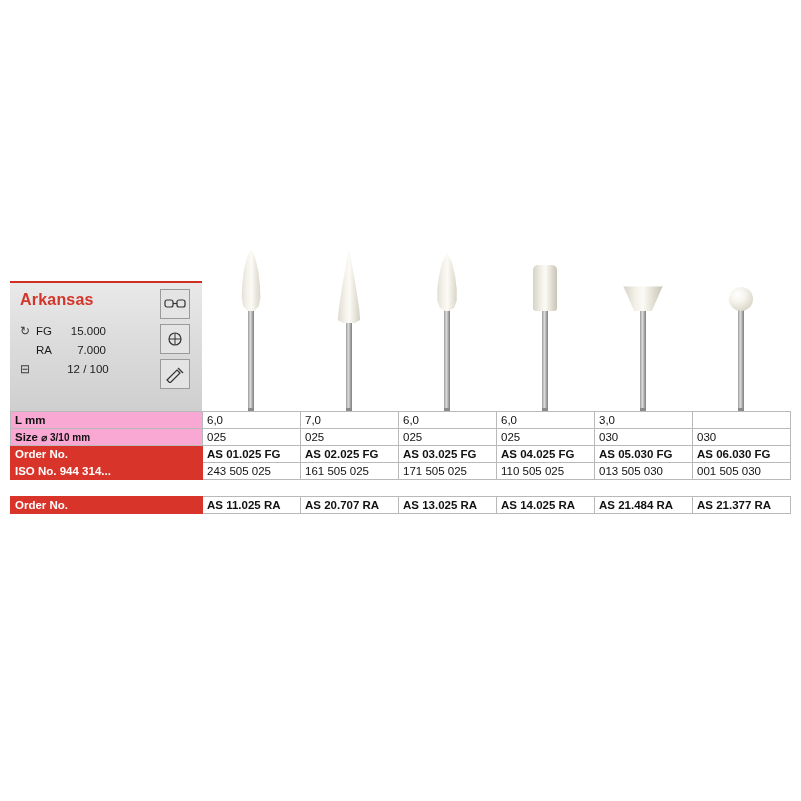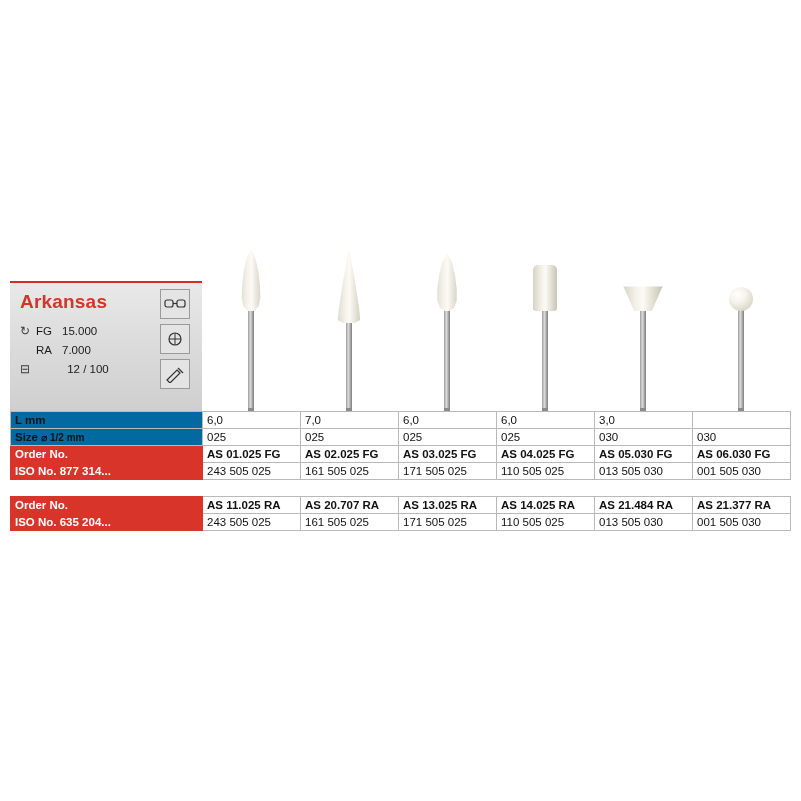--- a/index.html
+++ b/index.html
@@ -102,21 +102,21 @@
     width: 192px;
     height: 130px;
     background: linear-gradient(to bottom, #e9e9e9 0%, #dcdcdc 45%, #cfcfcf 100%);
     border-top: 2px solid #d22f27;
     box-sizing: border-box;
   }
   .info-title {
     position: absolute;
     left: 10px;
     top: 8px;
-    font-size: 19px;
+    font-size: 16px;
     font-weight: bold;
     color: #d2352a;
     letter-spacing: .2px;
   }
   .spec-list {
     position: absolute;
     left: 10px;
     top: 38px;
     font-size: 11.5px;
     color: #1a1a1a;
@@ -132,20 +132,21 @@
     display: inline-block;
     font-size: 12px;
     color: #3b3b3b;
   }
   .spec-key {
     display: inline-block;
     min-width: 26px;
   }
   .spec-val {
     display: inline-block;
+    text-align: right;
     min-width: 44px;
   }
   .pictos {
     position: absolute;
     right: 8px;
     top: 6px;
     width: 34px;
   }
   .picto {
     width: 30px;
@@ -174,21 +175,21 @@
     height: 17px;
     padding: 0 4px;
     text-align: left;
     color: #111;
     box-sizing: border-box;
   }
   table.spec td.label {
     text-align: left;
     width: 192px;
     font-weight: bold;
-    background: #0369a1;
+    background: #f9a8d4;
   }
   td.red {
     background: #d8342a !important;
     color: #ffffff !important;
     font-weight: bold;
     border-color: #d8342a !important;
   }
   td.bold { font-weight: bold; }
   .sizeicon { font-size: 10px; }
   .spacer td { border: none !important; height: 6px; background: #ffffff; }
@@ -286,64 +287,55 @@
         <td>7,0</td>
         <td>6,0</td>
         <td>6,0</td>
         <td>3,0</td>
         <td></td>
       </tr>
       <tr>
         <td class="label">
           <span>Size</span>
           <span class="sizeicon">⌀ </span>
-          <span class="sizeicon">1/2 mm</span>
+          <span class="sizeicon">3/10 mm</span>
         </td>
         <td>025</td>
         <td>025</td>
         <td>025</td>
         <td>025</td>
         <td>030</td>
         <td>030</td>
       </tr>
       <tr>
         <td class="label red">Order No.</td>
         <td class="bold">AS 01.025 FG</td>
         <td class="bold">AS 02.025 FG</td>
         <td class="bold">AS 03.025 FG</td>
         <td class="bold">AS 04.025 FG</td>
         <td class="bold">AS 05.030 FG</td>
         <td class="bold">AS 06.030 FG</td>
       </tr>
       <tr>
-        <td class="label red">ISO No. 877 314...</td>
+        <td class="label red">ISO No. 944 314...</td>
         <td>243 505 025</td>
         <td>161 505 025</td>
         <td>171 505 025</td>
         <td>110 505 025</td>
         <td>013 505 030</td>
         <td>001 505 030</td>
       </tr>
       <tr class="spacer">
         <td colspan="7"></td>
       </tr>
       <tr>
         <td class="label red">Order No.</td>
         <td class="bold">AS 11.025 RA</td>
         <td class="bold">AS 20.707 RA</td>
         <td class="bold">AS 13.025 RA</td>
         <td class="bold">AS 14.025 RA</td>
         <td class="bold">AS 21.484 RA</td>
         <td class="bold">AS 21.377 RA</td>
       </tr>
-      <tr>
-        <td class="label red">ISO No. 635 204...</td>
-        <td>243 505 025</td>
-        <td>161 505 025</td>
-        <td>171 505 025</td>
-        <td>110 505 025</td>
-        <td>013 505 030</td>
-        <td>001 505 030</td>
-      </tr>
     </tbody>
   </table>
 
 </div>
 
 </body></html>

